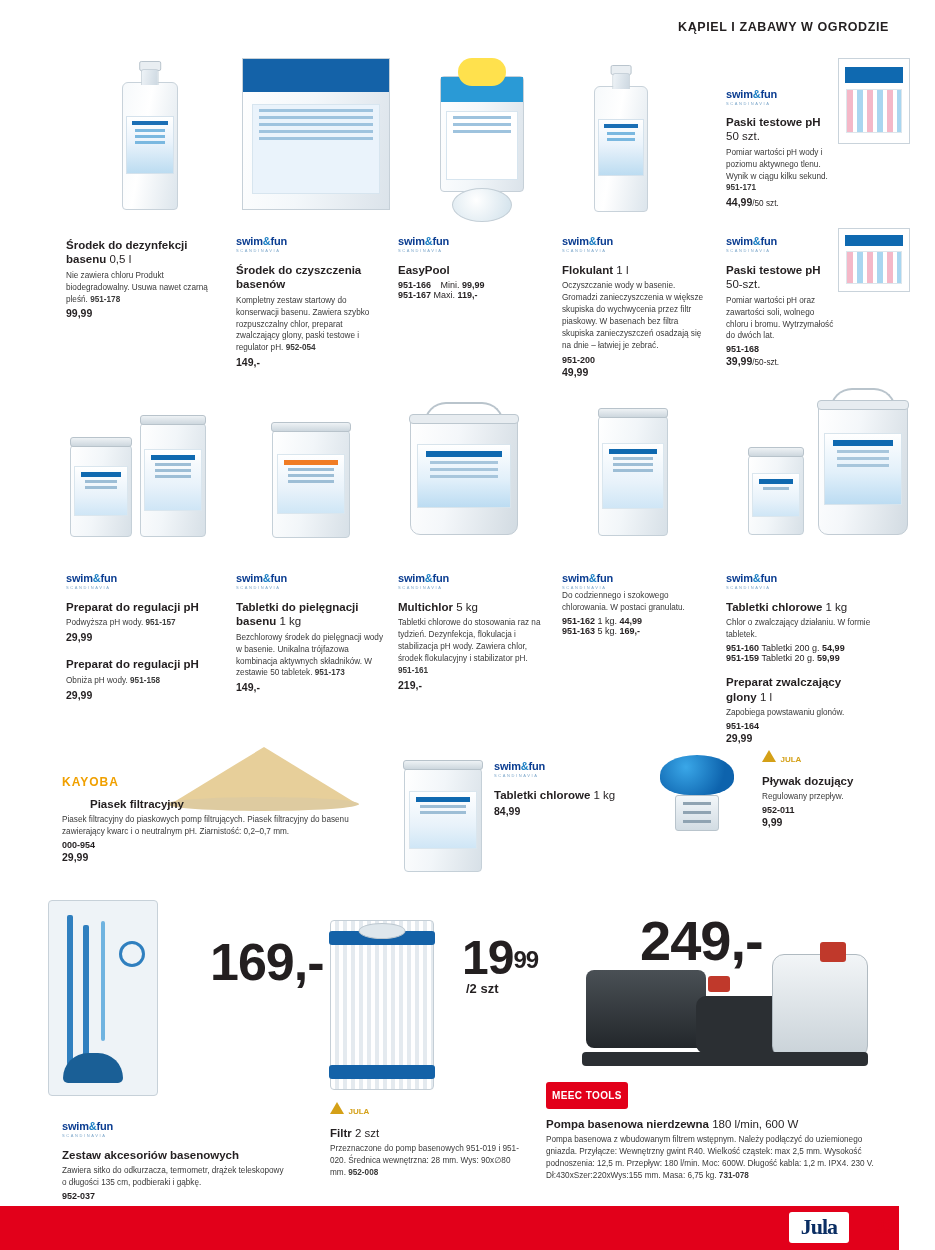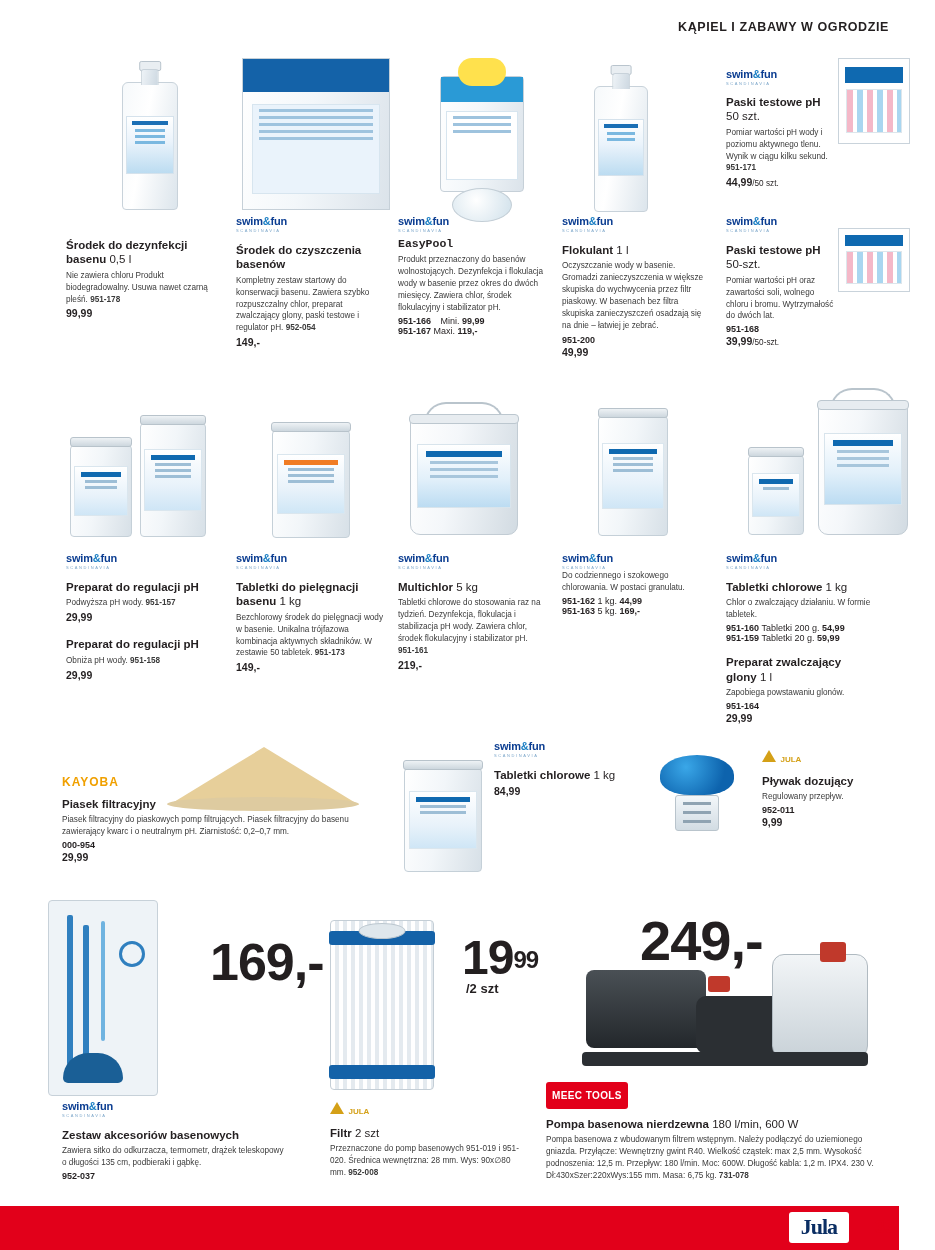--- a/index.html
+++ b/index.html
@@ -16,20 +16,21 @@
 
   .header-title {
     position:absolute; right:46px; top:20px;
     font-size:12.5px; font-weight:bold; letter-spacing:0.6px;
     color:#231f20;
   }
 
   .brand-logo {
     font-size:11px; font-weight:bold; color:#0b3d91; letter-spacing:-0.2px;
     white-space:nowrap;
+    margin-top:20px;
   }
   .brand-logo .amp { color:#1b7fc4; }
   .brand-logo .sub { display:block; font-size:4px; font-weight:normal; letter-spacing:1.6px; color:#7aa5c9; margin-top:1px;}
 
   .kayoba-logo { font-size:12px; font-weight:bold; color:#f0a000; letter-spacing:1px; }
   .meec-logo {
     display:inline-block; background:#e2001a; color:#fff; font-size:10px; font-weight:bold;
     padding:8px 6px; border-radius:3px; letter-spacing:0.4px;
   }
   .jula-sm { font-size:8px; color:#d4a017; font-weight:bold;}
@@ -278,22 +279,21 @@
       <span class="art">952-054</span>
     </p>
     <div class="price">149,-</div>
   </div>
 
   <div class="col" style="left:398px; top:215px; width:148px;">
     <div class="brand-logo">
       <span>swim</span><span class="amp">&amp;</span><span>fun</span>
       <span class="sub">SCANDINAVIA</span>
     </div>
-    <h3 class="prod-title" style="margin-top:4px;font-family:Liberation Mono, monospace;">EasyPool</h3>
-    <p class="prod-desc">Produkt przeznaczony do basenów wolnostojących. Dezynfekcja i flokulacja wody w basenie przez okres do dwóch miesięcy. Zawiera chlor, środek flokulacyjny i stabilizator pH.</p>
+    <h3 class="prod-title" style="margin-top:10px;">EasyPool</h3>
     <div class="price-sm">
       <span>951-166</span>
       <span style="font-weight:normal;padding-left:7px;">Mini.</span>
       <span>99,99</span>
     </div>
     <div class="price-sm">
       <span>951-167</span>
       <span style="font-weight:normal;">Maxi.</span>
       <span>119,-</span>
     </div>
@@ -515,21 +515,21 @@
     <div class="price">29,99</div>
   </div>
 
   <div class="img-box" style="left:165px; top:735px; width:200px; height:80px;">
     <div class="sand" style="left:4px; top:12px;"></div>
     <div class="sand-base" style="left:2px; top:62px;"></div>
   </div>
 
   <div class="col" style="left:62px; top:775px; width:320px;">
     <div class="kayoba-logo">KAYOBA</div>
-    <h3 class="prod-title" style="margin-top:8px;">Piasek filtracyjny</h3>
+    <h3 class="prod-title" style="margin-top:8px;margin-left:28px;">Piasek filtracyjny</h3>
     <p class="prod-desc" style="width:310px;">Piasek filtracyjny do piaskowych pomp filtrujących. Piasek filtracyjny do basenu zawierający kwarc i o neutralnym pH. Ziarnistość: 0,2–0,7 mm.</p>
     <div class="price-sm">000-954</div>
     <div class="price">29,99</div>
   </div>
 
   <div class="img-box" style="left:404px; top:760px; width:78px; height:112px;">
     <div class="jar" style="left:0; top:8px; width:78px; height:104px;">
       <div class="lid"></div>
       <div class="lbl">
           <div class="stripe"></div>

